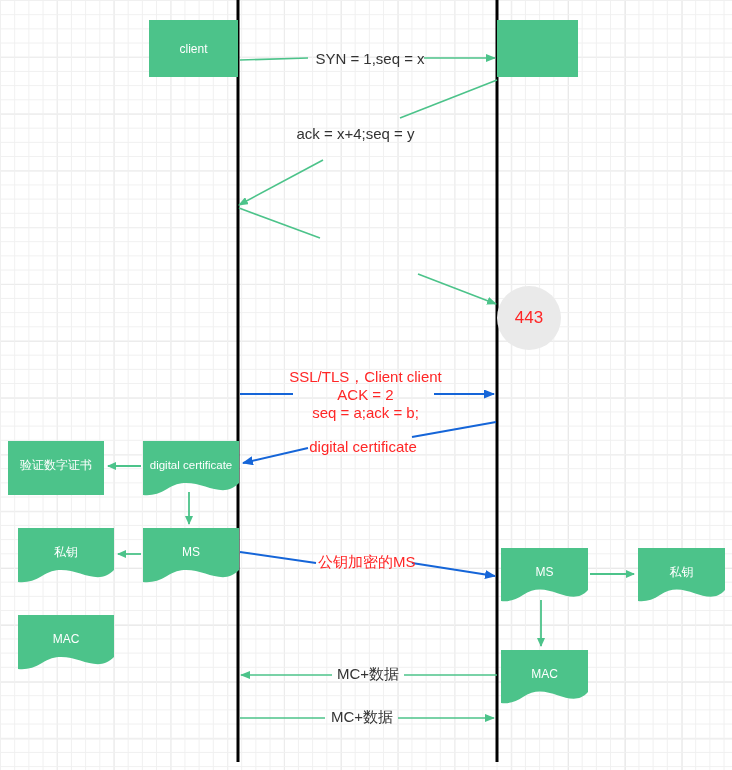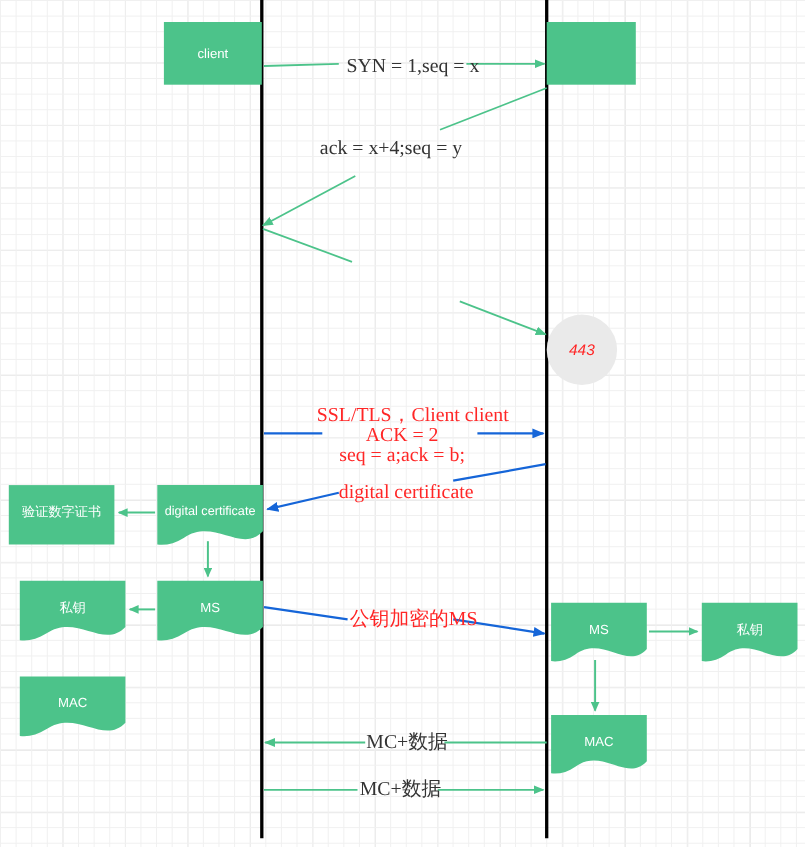--- a/index.html
+++ b/index.html
@@ -38,38 +38,37 @@
     align-items: center;
     justify-content: center;
     color: #ffffff;
     font-size: 12px;
     font-family: "Liberation Sans", "DejaVu Sans", sans-serif;
     pointer-events: none;
     white-space: nowrap;
   }
   .edge-label {
     position: absolute;
-    font-size: 18px;
-    font-family: Liberation Serif, serif;
+    font-size: 15px;
+    font-family: Liberation Sans, sans-serif;
     color: #333333;
     white-space: nowrap;
     text-align: center;
     line-height: 18px;
   }
   .edge-label.red { color: #ff2626; }
   .port-label {
     position: absolute;
-    font-size: 14px;
+    font-size: 17px;
     color: #ff2626;
     font-family: "Liberation Sans", "DejaVu Sans", sans-serif;
     display: flex;
     align-items: center;
     justify-content: center;
     pointer-events: none;
-    font-style: italic;
   }
 </style>
 </head>
 <body>
 
 <div id="canvas">
 
   <svg id="svg-layer" viewBox="0 0 732 770" xmlns="http://www.w3.org/2000/svg">
     <defs>
       <marker id="arrow-green" markerWidth="10" markerHeight="8" refX="9" refY="4" orient="auto" markerUnits="userSpaceOnUse">

